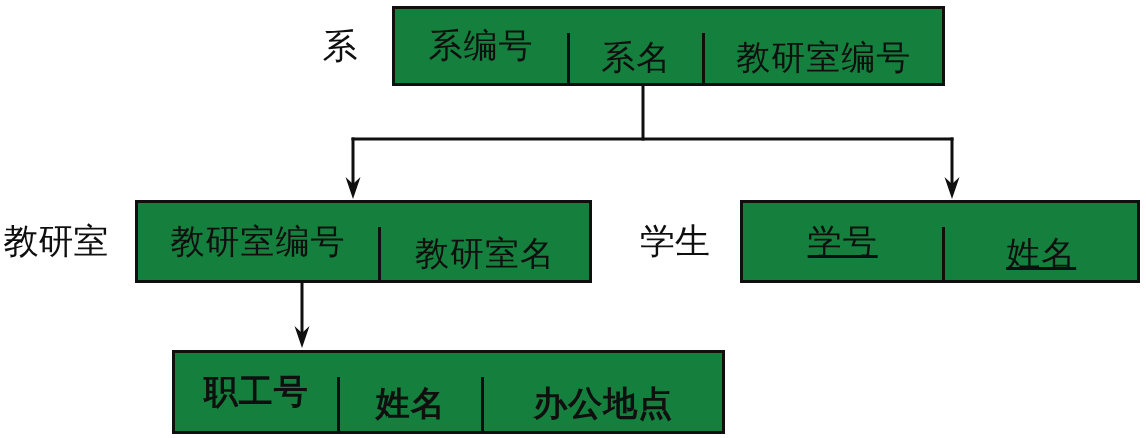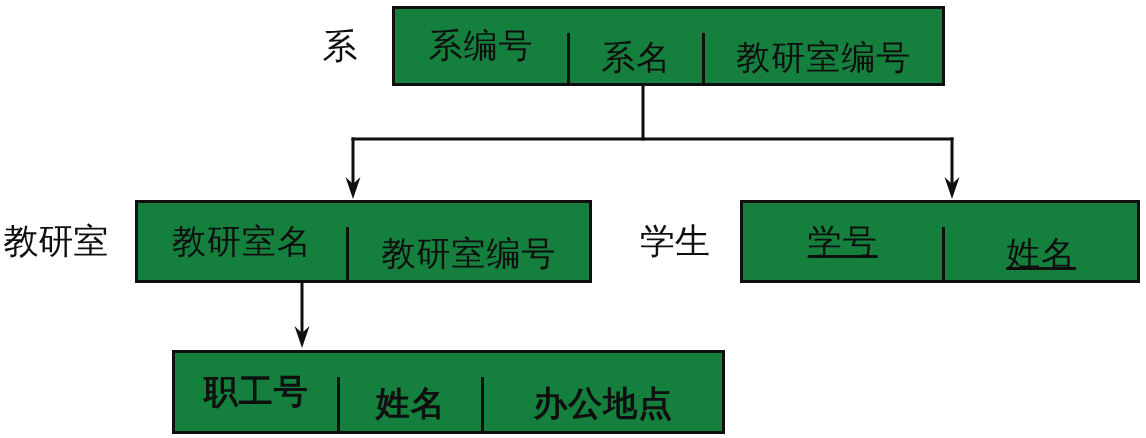--- a/index.html
+++ b/index.html
@@ -88,22 +88,22 @@
 
   <div class="rec-label lbl-dept">系</div>
   <div class="record box-dept">
     <div class="cell" style="flex:176 0 0">系编号</div>
     <div class="cell" style="flex:135 0 0">系名</div>
     <div class="cell" style="flex:242 0 0">教研室编号</div>
   </div>
 
   <div class="rec-label lbl-office">教研室</div>
   <div class="record box-office">
+    <div class="cell" style="flex:245 0 0">教研室编号</div>
     <div class="cell" style="flex:212 0 0">教研室名</div>
-    <div class="cell" style="flex:245 0 0">教研室编号</div>
   </div>
 
   <div class="rec-label lbl-student">学生</div>
   <div class="record box-student">
     <div class="cell" style="flex:130 0 0">学号</div>
     <div class="cell" style="flex:125 0 0">姓名</div>
   </div>
 
   <div class="record box-teacher">
     <div class="cell" style="flex:166 0 0">职工号</div>

